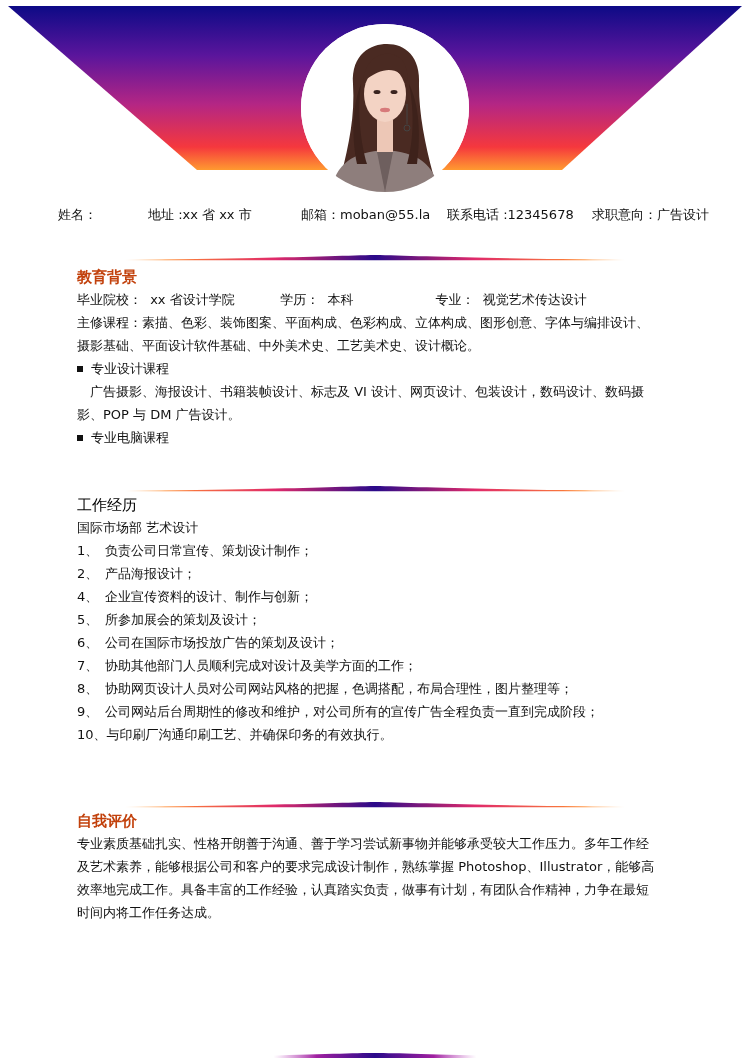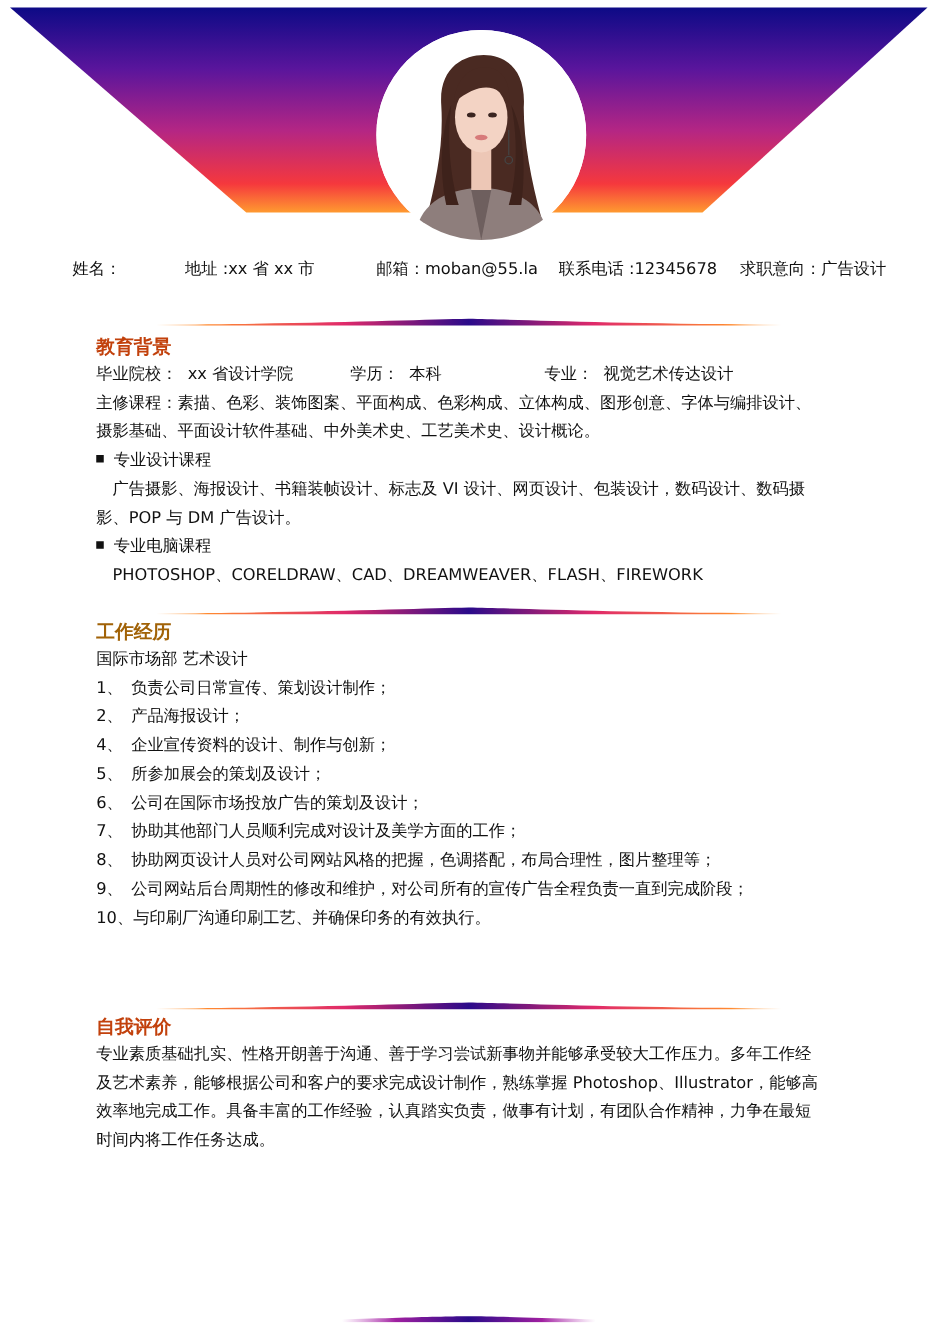--- a/index.html
+++ b/index.html
@@ -16,21 +16,21 @@
     .info-bar {
       position: absolute; top: 195px; left: 0; width: 750px; height: 20px;
       font-size: 13px; color: #111; white-space: nowrap; margin-top: 11px;
     }
     .info-bar span { position: absolute; top: 0; }
 
     .divider { position: absolute; left: 0; width: 750px; height: 8px; }
 
     .section { position: absolute; left: 77px; width: 612px; font-size: 13px; line-height: 23px; color: #111; }
     .section-title { font-size: 15px; font-weight: bold; color: #c2410c; line-height: 22px; }
-    .section-title.light { font-weight: bold; color: #a16207; }
+    .section-title.light { font-weight: normal; color: #000000; }
     .row { white-space: nowrap; }
     .row span { display: inline-block; }
     .bullet { display: inline-block; width: 6px; height: 6px; background: #111; margin: 0 8px 2px 0; vertical-align: middle; }
     .indent { padding-left: 13px; }
     .num { display: inline-block; width: 28px; }
   </style>
 </head>
 <body>
 
 <svg class="header-band" width="750" height="175" viewBox="0 0 750 175">
@@ -129,21 +129,20 @@
   <div class="row">主修课程：素描、色彩、装饰图案、平面构成、色彩构成、立体构成、图形创意、字体与编排设计、</div>
   <div class="row">摄影基础、平面设计软件基础、中外美术史、工艺美术史、设计概论。</div>
   <div class="row">
     <span class="bullet"></span><span>专业设计课程</span>
   </div>
   <div class="row indent">广告摄影、海报设计、书籍装帧设计、标志及 VI 设计、网页设计、包装设计，数码设计、数码摄</div>
   <div class="row">影、POP 与 DM 广告设计。</div>
   <div class="row">
     <span class="bullet"></span><span>专业电脑课程</span>
   </div>
-  <div class="row indent">PHOTOSHOP、CORELDRAW、CAD、DREAMWEAVER、FLASH、FIREWORK</div>
 </div>
 
 <div class="section" style="top:494px">
   <div class="section-title light">工作经历</div>
   <div class="row">国际市场部  艺术设计</div>
   <div class="row"><span class="num">1、</span><span>负责公司日常宣传、策划设计制作；</span></div>
   <div class="row"><span class="num">2、</span><span>产品海报设计；</span></div>
   <div class="row"><span class="num">4、</span><span>企业宣传资料的设计、制作与创新；</span></div>
   <div class="row"><span class="num">5、</span><span>所参加展会的策划及设计；</span></div>
   <div class="row"><span class="num">6、</span><span>公司在国际市场投放广告的策划及设计；</span></div>

